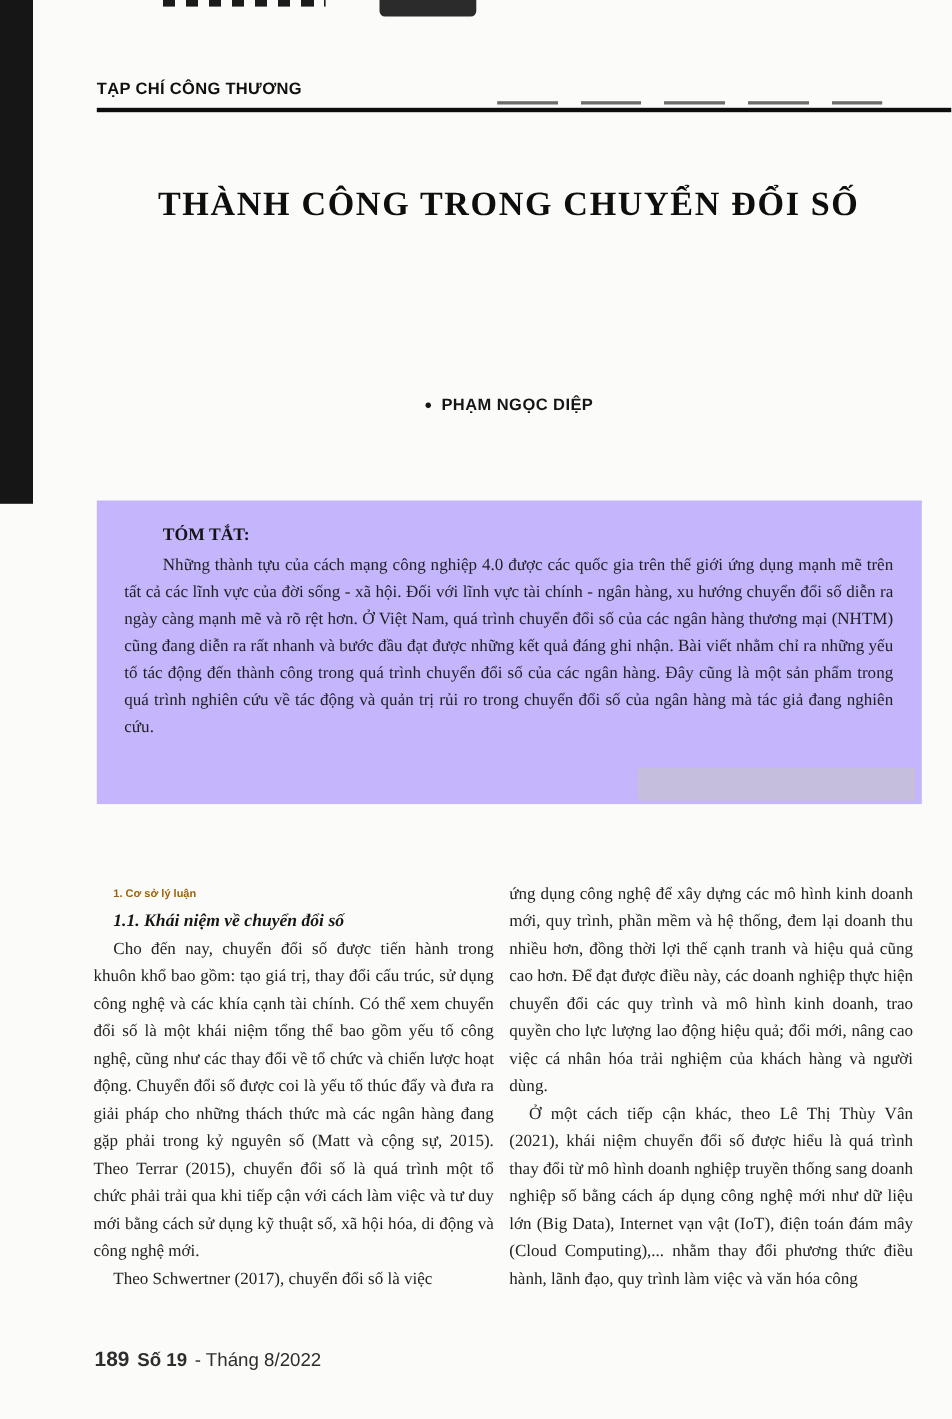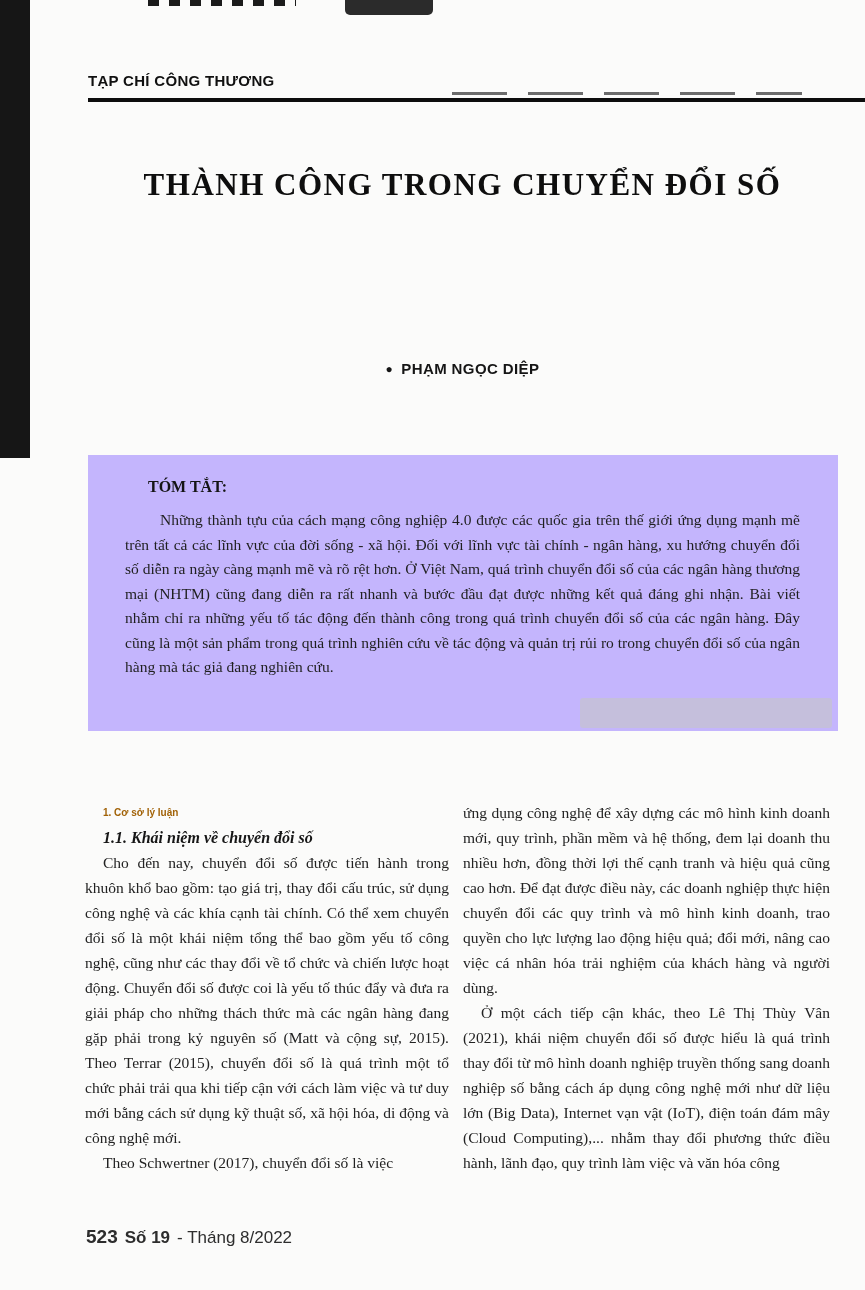--- a/index.html
+++ b/index.html
@@ -33,21 +33,21 @@
     letter-spacing:1.5px; color:#0e0e0e; }
   .author-line { position:absolute; left:88px; top:360px; width:749px; text-align:center;
     font-family:"Liberation Sans", sans-serif; font-weight:bold; font-size:15px;
     letter-spacing:.4px; color:#151515; }
   .author-bullet { font-size:12px; margin-right:8px; vertical-align:1px; }
 
   
   .abstract-box { position:absolute; left:88px; top:455px; width:750px; height:276px;
     background:#c4b5fd; padding:23px 26px 16px 25px; }
   .abstract-heading { margin:0 0 6px 35px; font-weight:bold; font-size:16px; color:#141414; }
-  .abstract-body { margin:12px; font-size:15.5px; line-height:24.5px; text-align:justify;
+  .abstract-body { margin:0; font-size:15.5px; line-height:24.5px; text-align:justify;
     text-indent:35px; color:#1f1f1f; }
   .abstract-keywords { margin:3px 0 0 0; font-size:15.5px; line-height:24px; text-indent:28px; }
   .kw-label { font-weight:bold; }
   .smudge { position:absolute; right:6px; bottom:3px; width:252px; height:30px;
     background:#c6c6c6; opacity:.6; border-radius:3px; }
 
   
   .col { position:absolute; top:800px; font-size:15.5px; line-height:25px;
     text-align:justify; color:#222; }
   .col-left  { left:85px;  width:364px; }
@@ -98,16 +98,16 @@
   <p>Cho đến nay, chuyển đổi số được tiến hành trong khuôn khổ bao gồm: tạo giá trị, thay đổi cấu trúc, sử dụng công nghệ và các khía cạnh tài chính. Có thể xem chuyển đổi số là một khái niệm tổng thể bao gồm yếu tố công nghệ, cũng như các thay đổi về tổ chức và chiến lược hoạt động. Chuyển đổi số được coi là yếu tố thúc đẩy và đưa ra giải pháp cho những thách thức mà các ngân hàng đang gặp phải trong kỷ nguyên số (Matt và cộng sự, 2015). Theo Terrar (2015), chuyển đổi số là quá trình một tổ chức phải trải qua khi tiếp cận với cách làm việc và tư duy mới bằng cách sử dụng kỹ thuật số, xã hội hóa, di động và công nghệ mới.</p>
   <p>Theo Schwertner (2017), chuyển đổi số là việc</p>
 </div>
 
 <div class="col col-right">
   <p class="no-indent">ứng dụng công nghệ để xây dựng các mô hình kinh doanh mới, quy trình, phần mềm và hệ thống, đem lại doanh thu nhiều hơn, đồng thời lợi thế cạnh tranh và hiệu quả cũng cao hơn. Để đạt được điều này, các doanh nghiệp thực hiện chuyển đổi các quy trình và mô hình kinh doanh, trao quyền cho lực lượng lao động hiệu quả; đổi mới, nâng cao việc cá nhân hóa trải nghiệm của khách hàng và người dùng.</p>
   <p>Ở một cách tiếp cận khác, theo Lê Thị Thùy Vân (2021), khái niệm chuyển đổi số được hiểu là quá trình thay đổi từ mô hình doanh nghiệp truyền thống sang doanh nghiệp số bằng cách áp dụng công nghệ mới như dữ liệu lớn (Big Data), Internet vạn vật (IoT), điện toán đám mây (Cloud Computing),... nhằm thay đổi phương thức điều hành, lãnh đạo, quy trình làm việc và văn hóa công</p>
 </div>
 
 <div class="footer">
-  <span class="footer-page">523</span>
+  <span class="footer-page">189</span>
   <span class="footer-issue">Số 19</span>
   <span class="footer-date">- Tháng 8/2022</span>
 </div>
 
 </body></html>

